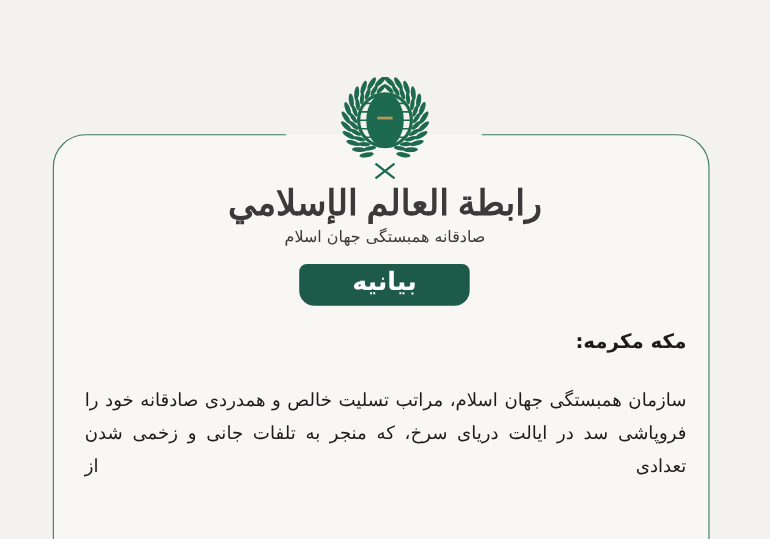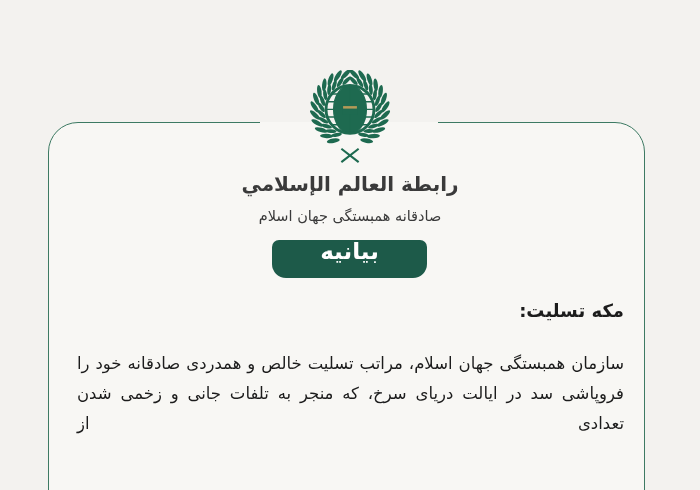--- a/index.html
+++ b/index.html
@@ -23,31 +23,31 @@
   .logo{
     position:absolute;left:302px;top:70px;width:96px;height:96px;
   }
   .logo svg{width:100%;height:100%;display:block;}
   .logo .stroke{stroke:var(--logo-green,#1e6a50);fill:none;}
   .logo ellipse{fill:var(--logo-green,#1e6a50);}
   .brand{
     position:absolute;left:0;right:0;top:163px;text-align:center;direction:rtl;
   }
   .calligraphy{
-    font-size:20px;line-height:42px;color:var(--logo-text,#3a3a3a);
-    font-weight:bold;letter-spacing:-1px;
+    font-size:32px;line-height:42px;color:var(--logo-text,#3a3a3a);
+    font-weight:bold;letter-spacing:-1px;font-family:Liberation Serif, serif;
   }
   .org-fa{
     font-size:14.5px;line-height:20px;color:var(--logo-text,#3a3a3a);margin-top:1px;
   }
   .banner{
     position:absolute;left:272px;top:240px;width:155px;height:38px;
     background:var(--banner-bg,#1d5a49);
     border-radius:7px 7px 14px 14px;
-    display:flex;justify-content:center;
+    display:flex;align-items:center;justify-content:center;
   }
   .banner span{
     color:var(--banner-text,#ffffff);font-size:23px;font-weight:bold;
     direction:rtl;transform:translateY(-2px);
   }
   .salutation{
     position:absolute;right:76px;top:300px;direction:rtl;
     font-size:18px;font-weight:bold;color:var(--text-dark,#1c1c1c);
   }
   .body-text{
@@ -136,19 +136,19 @@
 
 <div class="brand">
   <div class="calligraphy">رابطة العالم الإسلامي</div>
   <div class="org-fa">صادقانه همبستگی جهان اسلام</div>
 </div>
 
 <div class="banner">
   <span>بیانیه</span>
 </div>
 
-<div class="salutation">مکه تسلیت:</div>
+<div class="salutation">مکه مکرمه:</div>
 
 <div class="body-text">
   <div class="line">سازمان همبستگی جهان اسلام، مراتب تسلیت خالص و همدردی صادقانه خود را</div>
   <div class="line">فروپاشی سد در ایالت دریای سرخ، که منجر به تلفات جانی و زخمی شدن تعدادی از</div>
 
 </div>
 
 </body></html>

